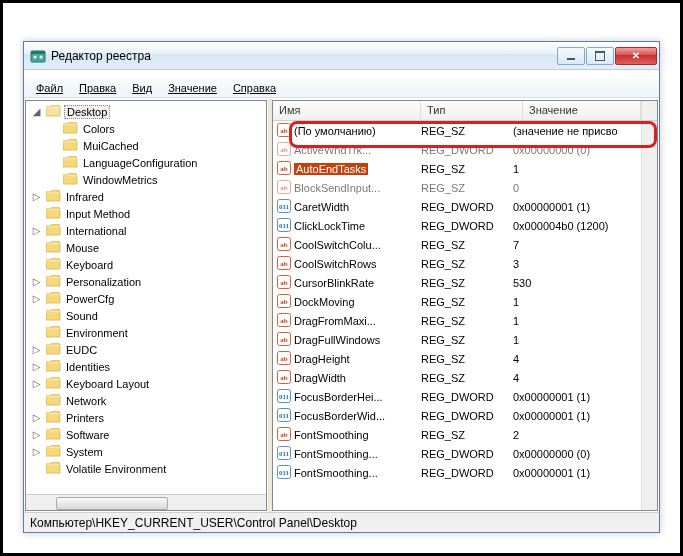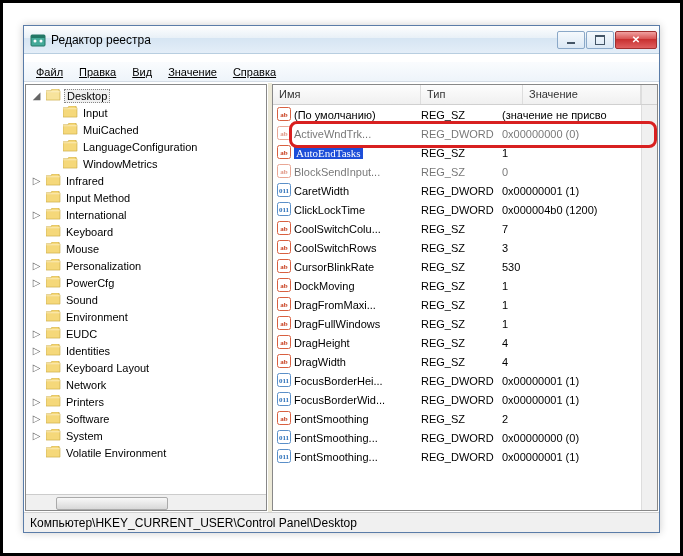--- a/index.html
+++ b/index.html
@@ -1,17 +1,17 @@
 <!DOCTYPE html>
 <html><head>
 <meta charset="utf-8">
 <style>
 * { margin: 0; padding: 0; box-sizing: border-box; }
 body { font-family: Tahoma, sans-serif; font-size: 11px; background: #fff; }
-.outer-frame { border: 3px solid #000; width: 683px; height: 556px; position: relative; background: #fff; padding: 22px 20px 20px 20px; }
+.outer-frame { border: 3px solid #000; width: 683px; height: 556px; position: relative; background: #fff; padding: 38px 20px 20px 20px; }
 .window { border: 1px solid #5a7ca8; width: 100%; height: 100%; display: flex; flex-direction: column; background: #fff; box-shadow: 0 0 8px rgba(0,0,0,0.2); }
 .titlebar { background: linear-gradient(#fdfefe, #e8f0f7 45%, #d6e5f3 46%, #e4eef8); height: 28px; display: flex; align-items: center; padding: 0 2px 0 6px; border-bottom: 1px solid #b8cee0; }
 .titlebar-icon { width: 16px; height: 16px; margin-right: 5px; }
 .titlebar-title { flex: 1; font-size: 12px; color: #000; }
 .titlebar-buttons { display: flex; gap: 1px; }
 .tb-btn { width: 28px; height: 18px; border: 1px solid #8aa8c8; border-radius: 2px; background: linear-gradient(#f5f9fd, #dbe8f5); display: flex; align-items: center; justify-content: center; font-size: 10px; cursor: pointer; }
 .tb-btn.close { background: linear-gradient(#f0a0a0, #d85050 45%, #c83030 46%, #e06060); border-color: #a03030; color: #fff; font-weight: bold; width: 42px; }
 .tb-btn.min::before { content: ""; width: 8px; height: 2px; background: #456; position: relative; top: 3px; }
 .tb-btn.max::before { content: ""; width: 8px; height: 7px; border: 1px solid #456; border-top-width: 2px; }
 .menubar { background: linear-gradient(#fafcfe, #eef4fa); height: 20px; display: flex; align-items: center; padding: 0 4px; border-bottom: 1px solid #d4dce5; margin-top: 8px; }
@@ -25,24 +25,24 @@
 .splitter { width: 4px; background: #ece9d8; cursor: col-resize; }
 .list-pane { flex: 1; background: #fff; border: 1px solid #888; margin: 1px 1px 1px 0; display: flex; flex-direction: column; overflow: hidden; }
 .list-header { display: flex; background: linear-gradient(#fdfdfd, #f0f0f0); border-bottom: 1px solid #d0d0d0; height: 20px; }
 .col-h { padding: 3px 6px; border-right: 1px solid #ddd; font-size: 11px; color: #333; }
 .col-name { width: 148px; }
 .col-type { width: 102px; }
 .col-val { flex: 1; }
 .list-body { flex: 1; overflow: auto; }
 .row { display: flex; align-items: center; height: 19px; padding-left: 4px; }
 .row .cell-name { width: 144px; display: flex; align-items: center; gap: 3px; }
-.row .cell-type { width: 81px; }
+.row .cell-type { width: 92px; }
 .row .cell-val { flex: 1; }
 .val-icon { width: 14px; height: 14px; flex-shrink: 0; }
-.row.selected .cell-name .txt { background: #1d4ed8; color: #fff; padding: 0 2px; font-family: Liberation Serif, serif; }
+.row.selected .cell-name .txt { background: #c2410c; color: #fff; padding: 0 2px; }
 .row.cut { opacity: 0.55; }
 .tree-row { display: flex; align-items: center; height: 17px; padding-left: 4px; white-space: nowrap; }
 .tree-toggle { width: 13px; height: 13px; display: inline-flex; align-items: center; justify-content: center; cursor: pointer; color: #666; font-size: 10px; }
 .tree-toggle.blank { visibility: hidden; }
 .folder-icon { width: 15px; height: 12px; margin: 0 3px; flex-shrink: 0; }
 .tree-label { padding: 0 2px; }
 .tree-row.selected .tree-label { background: #f0f0f0; border: 1px dotted #888; }
 .indent-1 { padding-left: 4px; }
 .indent-2 { padding-left: 21px; }
 .statusbar { height: 20px; background: #f0f0f0; border-top: 1px solid #d0d0d0; padding: 3px 6px; font-size: 12px; }
@@ -86,21 +86,21 @@
                   <path d="M0 3 L15 3" stroke="#fff6d8" stroke-width="0.7"></path>
                 </svg></span>
               <span class="tree-label">Desktop</span>
             </div>
             <div class="tree-row indent-2">
               <span class="tree-toggle blank"></span>
               <span><svg class="folder-icon" viewBox="0 0 16 13">
                   <path d="M0 2 L5 2 L6.5 0 L14 0 L14 2 L15 2 L15 12 L0 12 Z" fill="#f5d87a" stroke="#c8a840" stroke-width="0.7"></path>
                   <path d="M0 3 L15 3" stroke="#fff6d8" stroke-width="0.7"></path>
                 </svg></span>
-              <span class="tree-label">Input</span>
+              <span class="tree-label">Colors</span>
             </div>
             <div class="tree-row indent-2">
               <span class="tree-toggle blank"></span>
               <span><svg class="folder-icon" viewBox="0 0 16 13">
                   <path d="M0 2 L5 2 L6.5 0 L14 0 L14 2 L15 2 L15 12 L0 12 Z" fill="#f5d87a" stroke="#c8a840" stroke-width="0.7"></path>
                   <path d="M0 3 L15 3" stroke="#fff6d8" stroke-width="0.7"></path>
                 </svg></span>
               <span class="tree-label">MuiCached</span>
             </div>
             <div class="tree-row indent-2">
@@ -142,29 +142,29 @@
                   <path d="M0 3 L15 3" stroke="#fff6d8" stroke-width="0.7"></path>
                 </svg></span>
               <span class="tree-label">International</span>
             </div>
             <div class="tree-row indent-1">
               <span class="tree-toggle blank"></span>
               <span><svg class="folder-icon" viewBox="0 0 16 13">
                   <path d="M0 2 L5 2 L6.5 0 L14 0 L14 2 L15 2 L15 12 L0 12 Z" fill="#f5d87a" stroke="#c8a840" stroke-width="0.7"></path>
                   <path d="M0 3 L15 3" stroke="#fff6d8" stroke-width="0.7"></path>
                 </svg></span>
+              <span class="tree-label">Mouse</span>
+            </div>
+            <div class="tree-row indent-1">
+              <span class="tree-toggle blank"></span>
+              <span><svg class="folder-icon" viewBox="0 0 16 13">
+                  <path d="M0 2 L5 2 L6.5 0 L14 0 L14 2 L15 2 L15 12 L0 12 Z" fill="#f5d87a" stroke="#c8a840" stroke-width="0.7"></path>
+                  <path d="M0 3 L15 3" stroke="#fff6d8" stroke-width="0.7"></path>
+                </svg></span>
               <span class="tree-label">Keyboard</span>
-            </div>
-            <div class="tree-row indent-1">
-              <span class="tree-toggle blank"></span>
-              <span><svg class="folder-icon" viewBox="0 0 16 13">
-                  <path d="M0 2 L5 2 L6.5 0 L14 0 L14 2 L15 2 L15 12 L0 12 Z" fill="#f5d87a" stroke="#c8a840" stroke-width="0.7"></path>
-                  <path d="M0 3 L15 3" stroke="#fff6d8" stroke-width="0.7"></path>
-                </svg></span>
-              <span class="tree-label">Mouse</span>
             </div>
             <div class="tree-row indent-1">
               <span class="tree-toggle">▷</span>
               <span><svg class="folder-icon" viewBox="0 0 16 13">
                   <path d="M0 2 L5 2 L6.5 0 L14 0 L14 2 L15 2 L15 12 L0 12 Z" fill="#f5d87a" stroke="#c8a840" stroke-width="0.7"></path>
                   <path d="M0 3 L15 3" stroke="#fff6d8" stroke-width="0.7"></path>
                 </svg></span>
               <span class="tree-label">Personalization</span>
             </div>
             <div class="tree-row indent-1">

